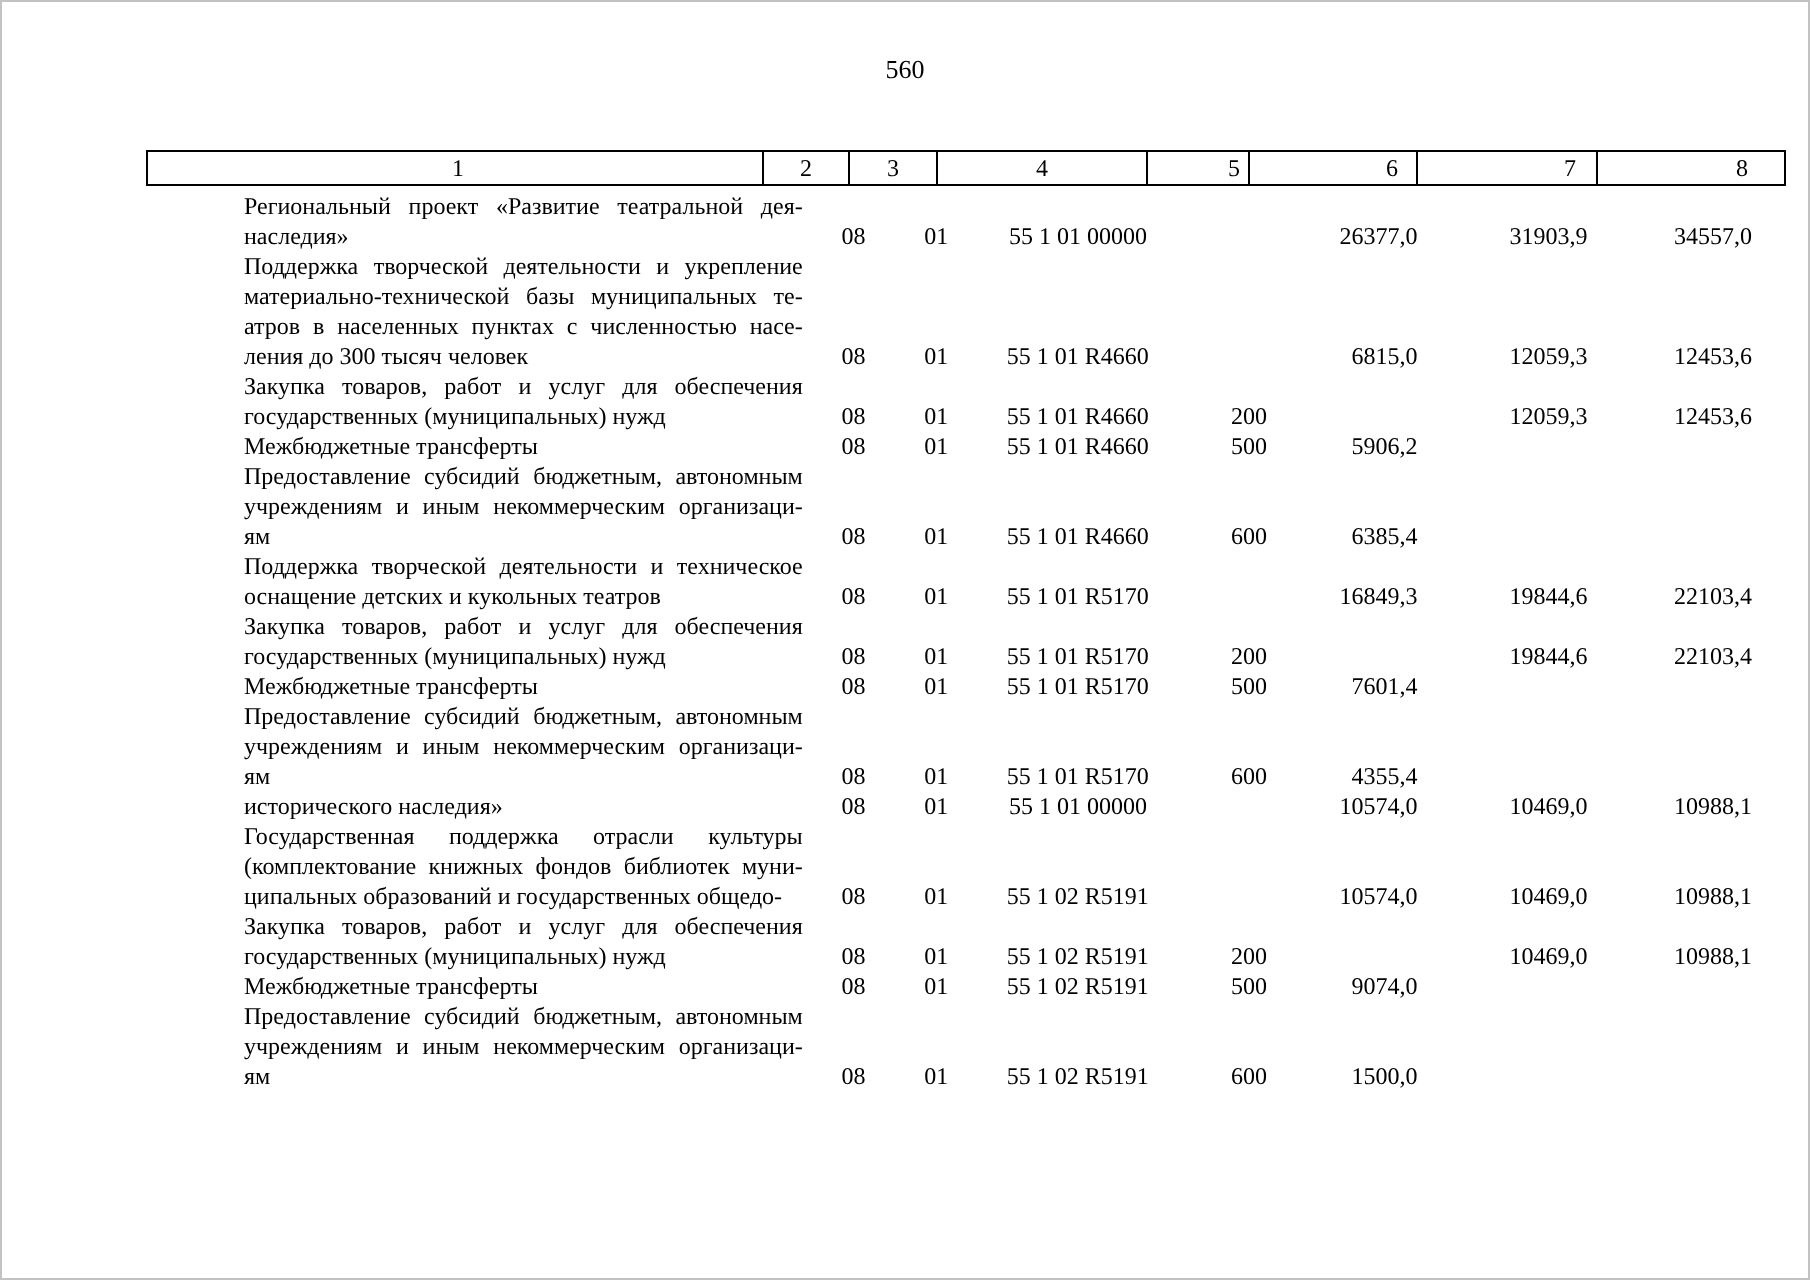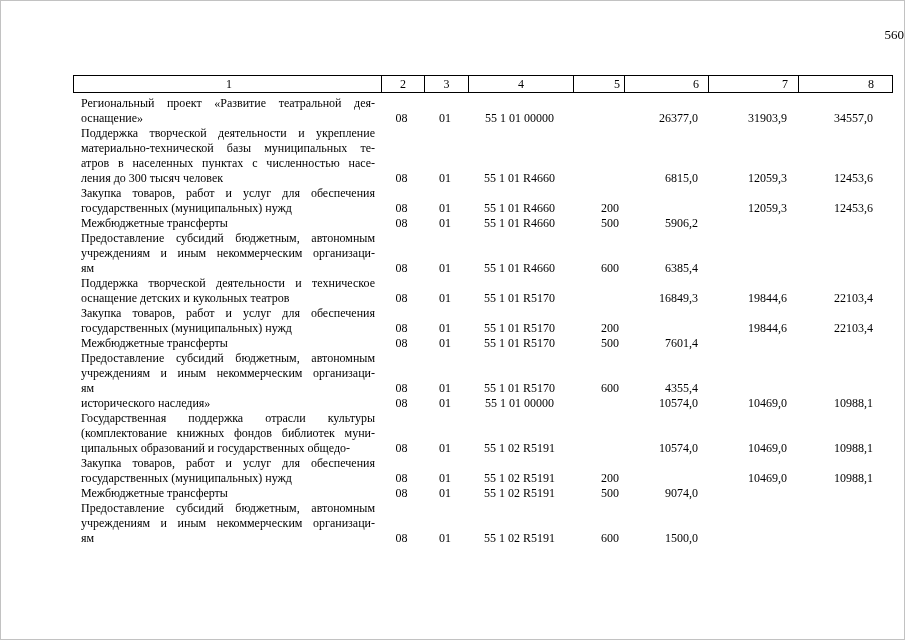--- a/index.html
+++ b/index.html
@@ -8,40 +8,40 @@
     position:relative;
     width:905px; height:640px;
     background:#ffffff;
     border:1px solid #c2c2c2;
     font-family:"Liberation Serif","DejaVu Serif",serif;
     color:#000;
     overflow:hidden;
   }
   .page-number {
     position:absolute; top:26px; left:0; right:0;
-    text-align:right;
+    text-align:center;
     font-size:13px; line-height:15px;
   }
   .budget-table {
     position:absolute; left:72px; top:74px; width:820px;
     font-size:12px;
   }
   .thead {
     display:flex;
     border:1.5px solid #000;
     background:#fff;
   }
   .th {
     height:16px; line-height:16px;
     text-align:center;
     border-left:1px solid #000;
     overflow:hidden;
   }
   .th:first-child { border-left:none; }
-  .tbody { margin-top:3px; }
+  .tbody { margin-top:3px;margin-left:41px; }
   .tr {
     display:flex;
     align-items:flex-end;
   }
   .td { line-height:15px; overflow:hidden; }
   .c1 { width:307px; padding:0 5px 0 8px; }
   .c2 { width:43px;  text-align:center; }
   .c3 { width:44px;  text-align:center; }
   .c4 { width:105px; text-align:center; }
   .c5 { width:51px;  text-align:right; padding-right:4px; }
@@ -70,21 +70,21 @@
       <div class="th c4">4</div>
       <div class="th c5">5</div>
       <div class="th c6">6</div>
       <div class="th c7">7</div>
       <div class="th c8">8</div>
     </div>
     <div class="tbody">
   <div class="tr">
     <div class="td c1">
             <div class="ln">Региональный проект «Развитие театральной дея-</div>
-            <div class="ln">оснащение»</div>
+            <div class="ln">наследия»</div>
           </div>
     <div class="td c2">08</div>
     <div class="td c3">01</div>
     <div class="td c4">55 1 01 00000</div>
     <div class="td c5"></div>
     <div class="td c6">26377,0</div>
     <div class="td c7">31903,9</div>
     <div class="td c8">34557,0</div>
   </div>
 

